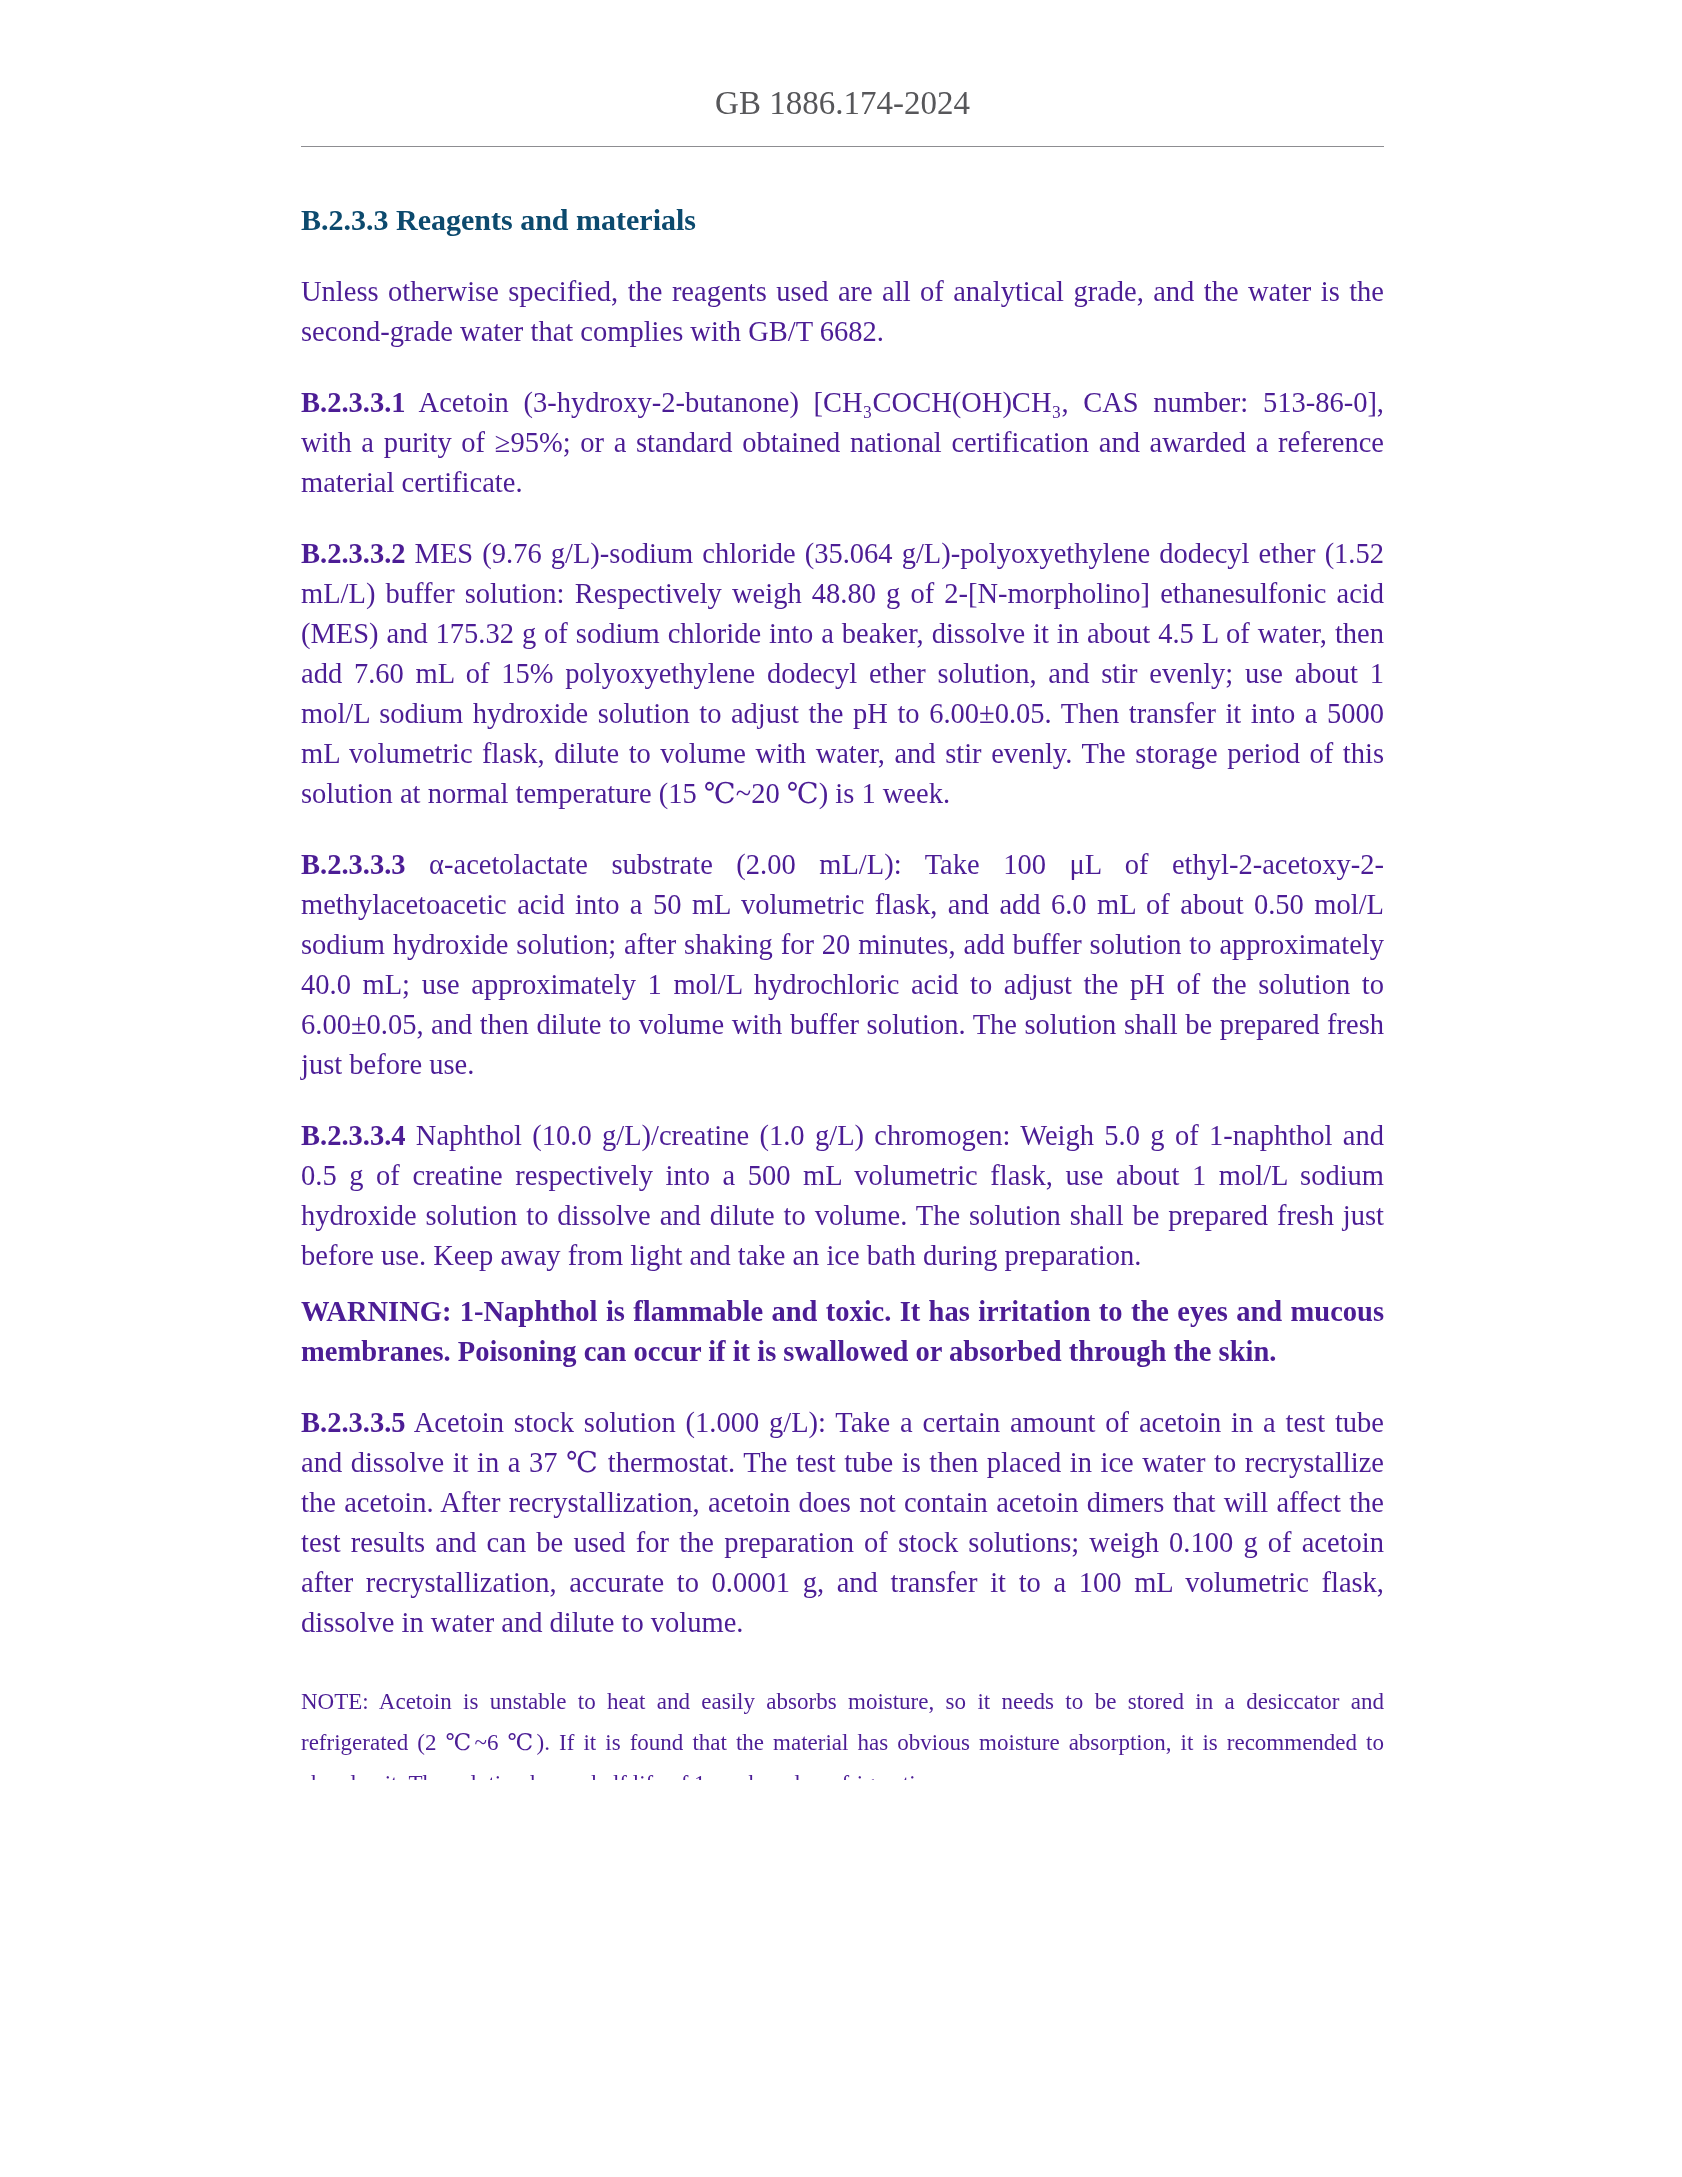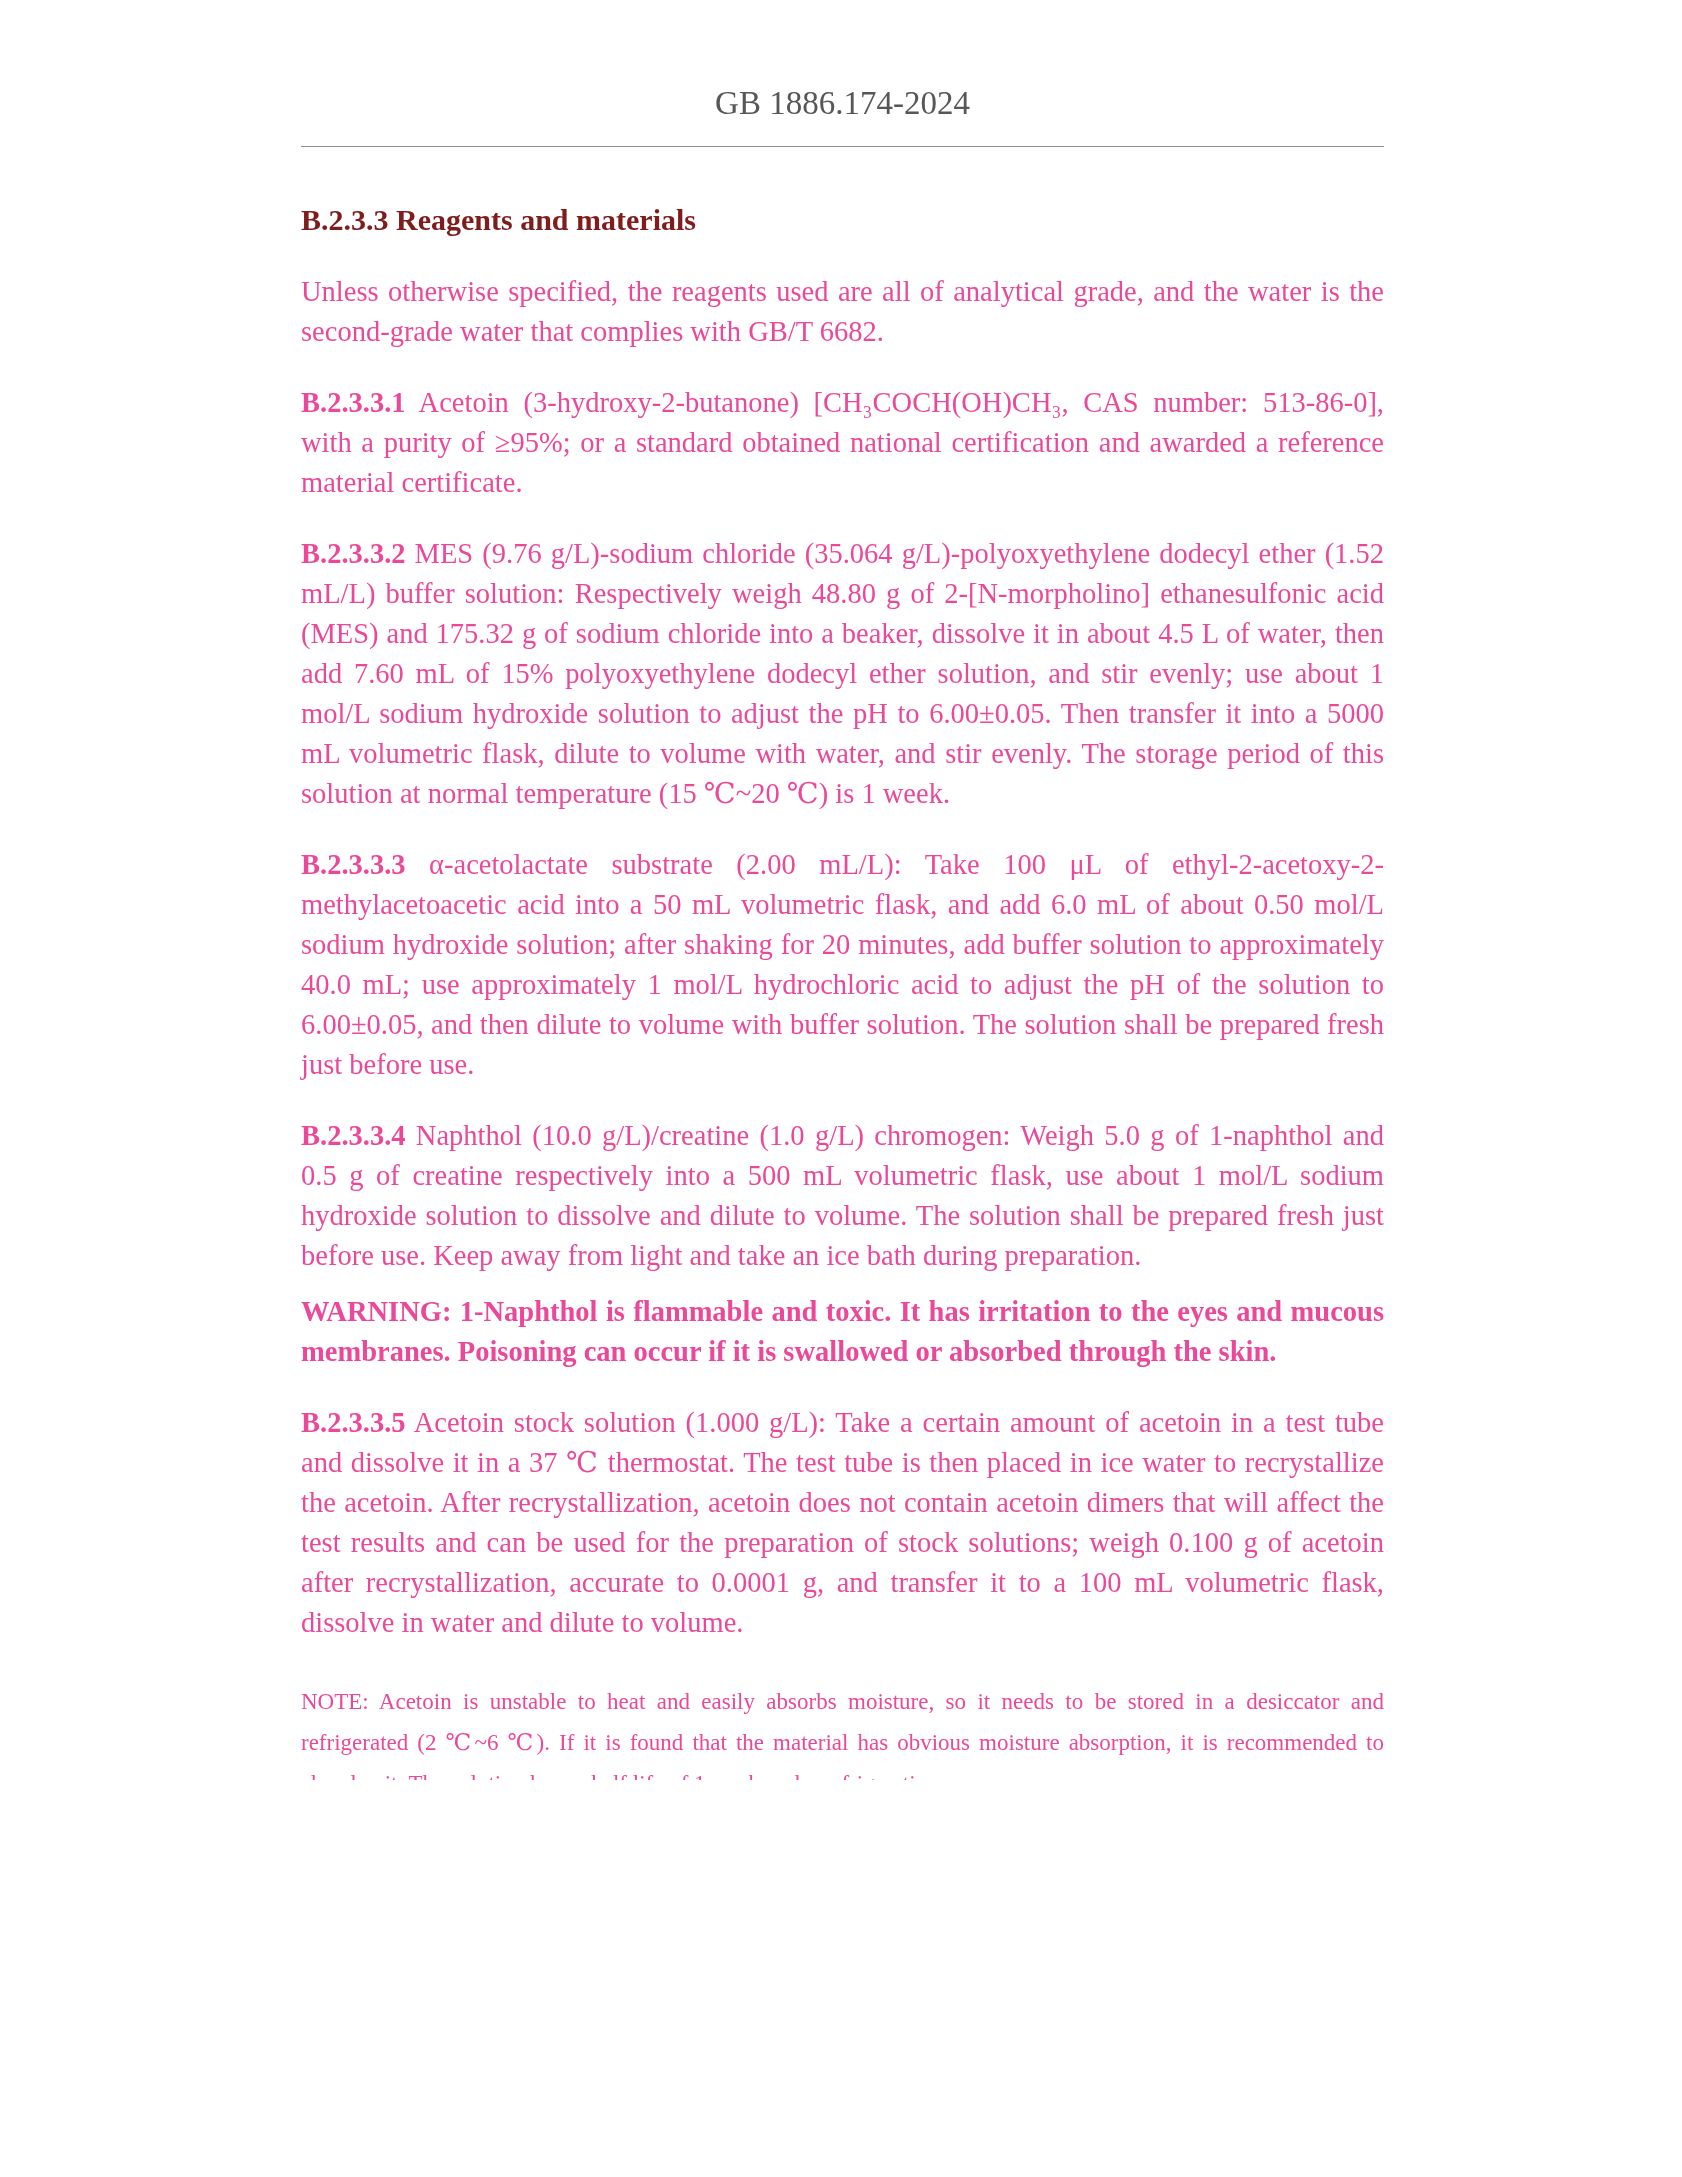--- a/index.html
+++ b/index.html
@@ -26,29 +26,29 @@
     margin-top: 22.5px;
     border-top: 1.7px solid #8d8d91;
     height: 0;
   }
 
   .section-heading {
     margin: 52px 0 0 0;
     font-size: 30px;
     line-height: 42px;
     font-weight: bold;
-    color: #7f1d1d;
+    color: #0c4a6e;
   }
 
   p.body {
     margin: 31px 0 0 0;
     font-size: 28.5px;
     line-height: 40px;
     text-align: justify;
-    color: #ec4899;
+    color: #4c1d95;
   }
   p.body .lead { font-weight: bold; }
 
   p.warning {
     margin-top: 16px;
     font-weight: bold;
   }
 
   p.note {
     margin-top: 38px;

